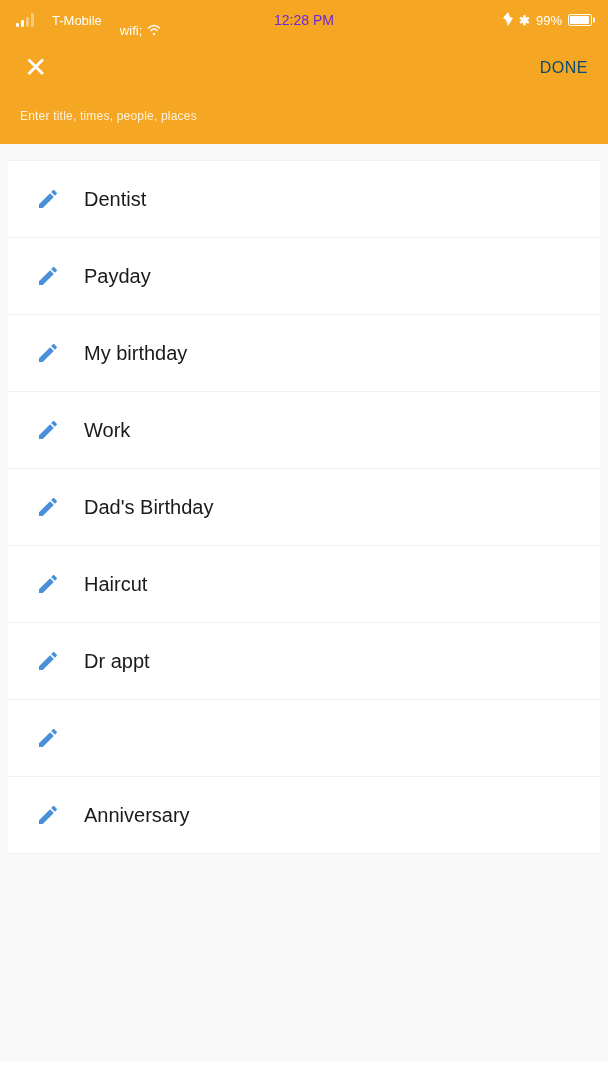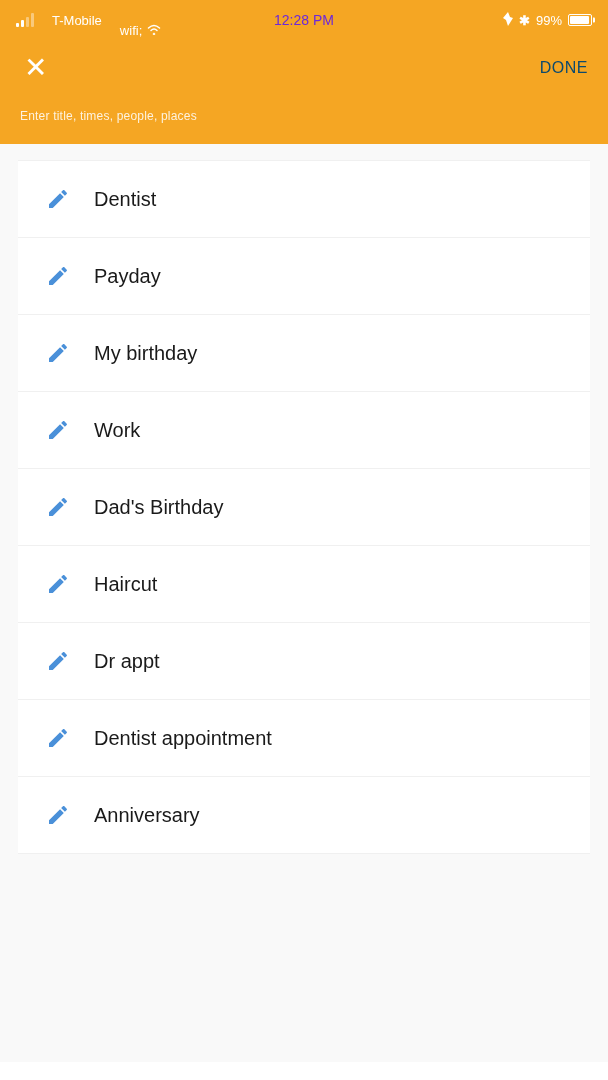--- a/index.html
+++ b/index.html
@@ -142,21 +142,21 @@
     .search-placeholder {
       color: rgba(255,255,255,0.85);
       font-size: 12px;
       font-weight: 400;
       letter-spacing: 0.2px;
     }
 
     
     .list-container {
       background: #f9f9f9;
-      padding: 8px 18px;
+      padding: 8px 8px;
     }
 
     .list-item {
       display: flex;
       align-items: center;
       padding: 18px 20px;
       background: #ffffff;
       border-bottom: 1px solid #f0f0f0;
       cursor: pointer;
     }
@@ -293,21 +293,20 @@
         </svg>
       </div>
       <span class="item-label">Dr appt</span>
     </div>
     <div class="list-item">
       <div class="edit-icon">
         <svg viewBox="0 0 24 24" fill="none" xmlns="http://www.w3.org/2000/svg">
           <path d="M3 17.25V21h3.75L17.81 9.94l-3.75-3.75L3 17.25zM20.71 7.04c.39-.39.39-1.02 0-1.41l-2.34-2.34c-.39-.39-1.02-.39-1.41 0l-1.83 1.83 3.75 3.75 1.83-1.83z" fill="#4A90D9"></path>
         </svg>
       </div>
-      <span class="item-label">Dentist appointment</span>
     </div>
     <div class="list-item">
       <div class="edit-icon">
         <svg viewBox="0 0 24 24" fill="none" xmlns="http://www.w3.org/2000/svg">
           <path d="M3 17.25V21h3.75L17.81 9.94l-3.75-3.75L3 17.25zM20.71 7.04c.39-.39.39-1.02 0-1.41l-2.34-2.34c-.39-.39-1.02-.39-1.41 0l-1.83 1.83 3.75 3.75 1.83-1.83z" fill="#4A90D9"></path>
         </svg>
       </div>
       <span class="item-label">Anniversary</span>
     </div>
   </div>

